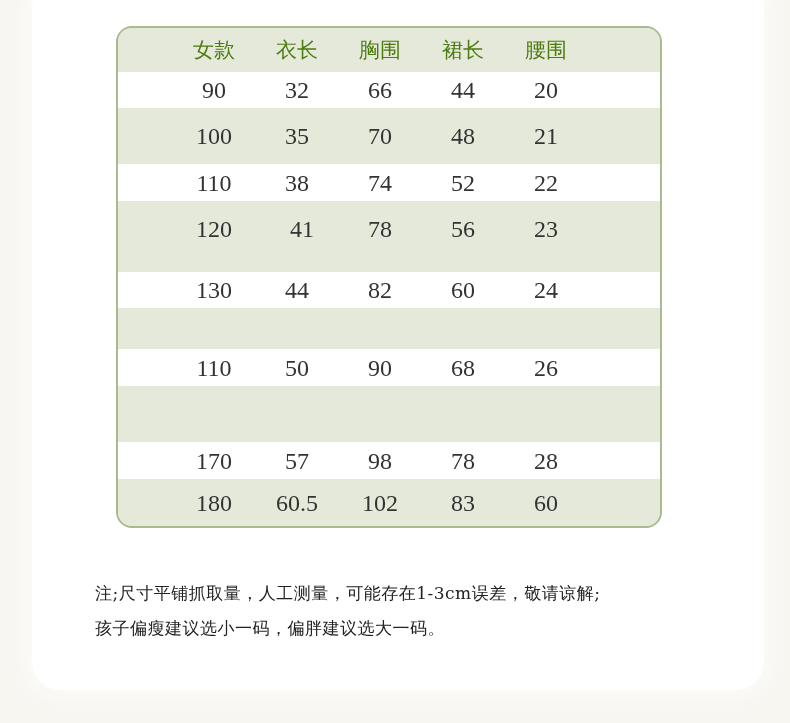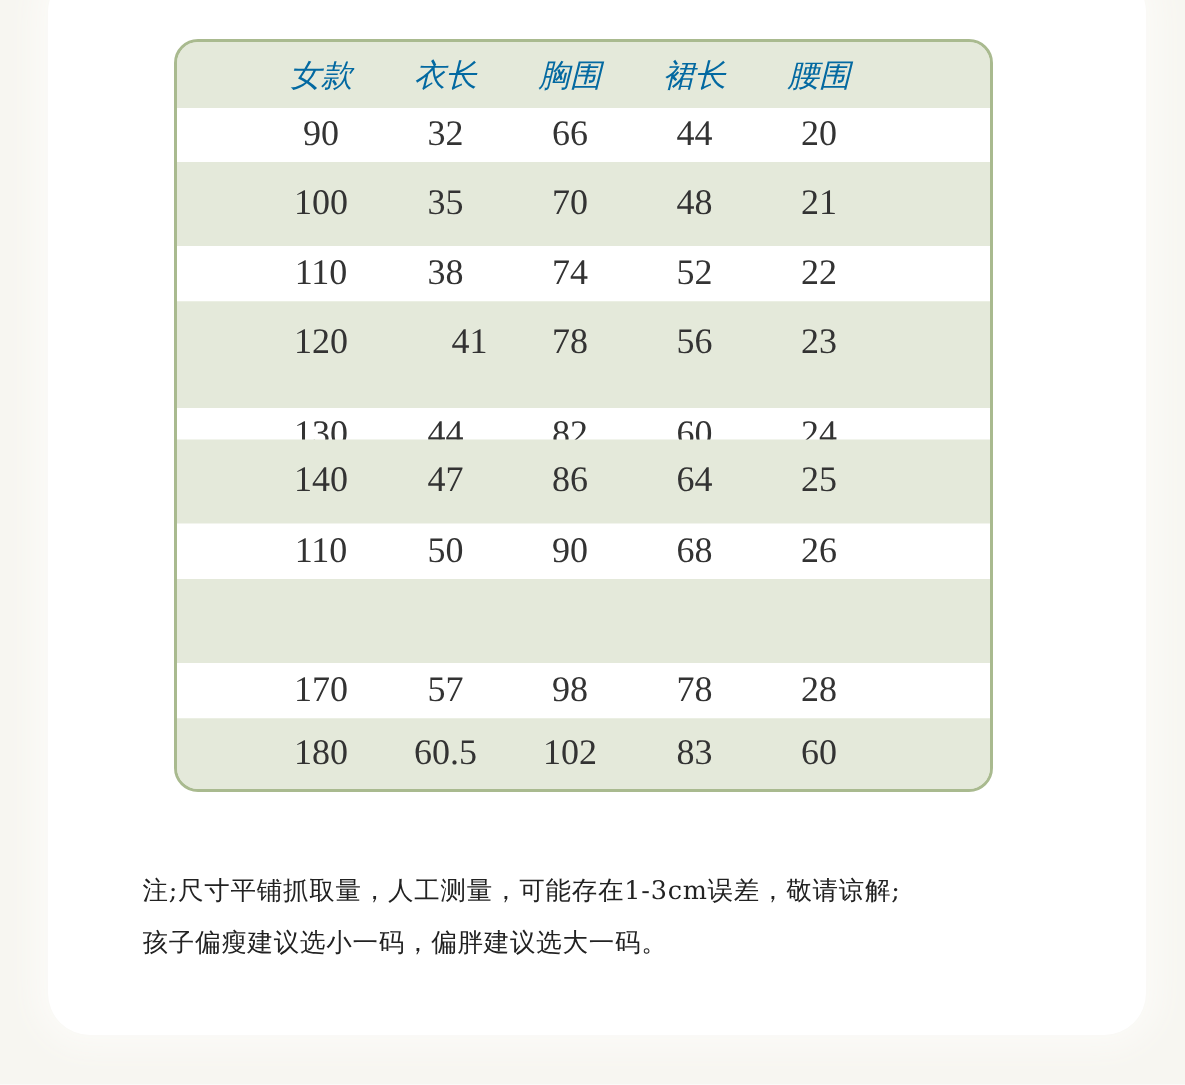--- a/index.html
+++ b/index.html
@@ -20,21 +20,21 @@
     background:#e4e9da;
   }
   .row { position:absolute; left:0; width:100%; }
   .row.white { background:#ffffff; }
   .row.green { background:#e4e9da; }
   .cell {
     position:absolute; top:50%; transform:translate(-50%,-50%);
     font-size:24px; color:#333; white-space:nowrap;
     font-family:"Liberation Serif", "DejaVu Serif", serif;
   }
-  .hdr .cell { font-size:21px; color:#0369a1;font-style:italic; }
+  .hdr .cell { font-size:21px; color:#4d7c0f; }
   .note {
     position:absolute; left:95px; font-size:17px; color:#222;
     font-family:"DejaVu Serif", serif; letter-spacing:0.5px;
   }
 </style>
 </head>
 <body>
 
 <div class="card"></div>
 
@@ -64,38 +64,31 @@
   </div>
   <div class="row white" style="top:136px;height:37px">
     <span class="cell" style="left:96px">110</span>
     <span class="cell" style="left:179px">38</span>
     <span class="cell" style="left:262px">74</span>
     <span class="cell" style="left:345px">52</span>
     <span class="cell" style="left:428px">22</span>
   </div>
   <div class="row green" style="top:173px;height:56px">
     <span class="cell" style="left:96px">120</span>
-    <span class="cell" style="left:195px">41</span>
+    <span class="cell" style="left:184px">41</span>
     <span class="cell" style="left:262px">78</span>
     <span class="cell" style="left:345px">56</span>
     <span class="cell" style="left:428px">23</span>
   </div>
   <div class="row white" style="top:244px;height:36px">
     <span class="cell" style="left:96px">130</span>
     <span class="cell" style="left:179px">44</span>
     <span class="cell" style="left:262px">82</span>
     <span class="cell" style="left:345px">60</span>
     <span class="cell" style="left:428px">24</span>
-  </div>
-  <div class="row green" style="top:265px;height:56px">
-    <span class="cell" style="left:96px">140</span>
-    <span class="cell" style="left:179px">47</span>
-    <span class="cell" style="left:262px">86</span>
-    <span class="cell" style="left:345px">64</span>
-    <span class="cell" style="left:428px">25</span>
   </div>
   <div class="row white" style="top:321px;height:37px">
     <span class="cell" style="left:96px">110</span>
     <span class="cell" style="left:179px">50</span>
     <span class="cell" style="left:262px">90</span>
     <span class="cell" style="left:345px">68</span>
     <span class="cell" style="left:428px">26</span>
   </div>
   <div class="row white" style="top:414px;height:37px">
     <span class="cell" style="left:96px">170</span>

